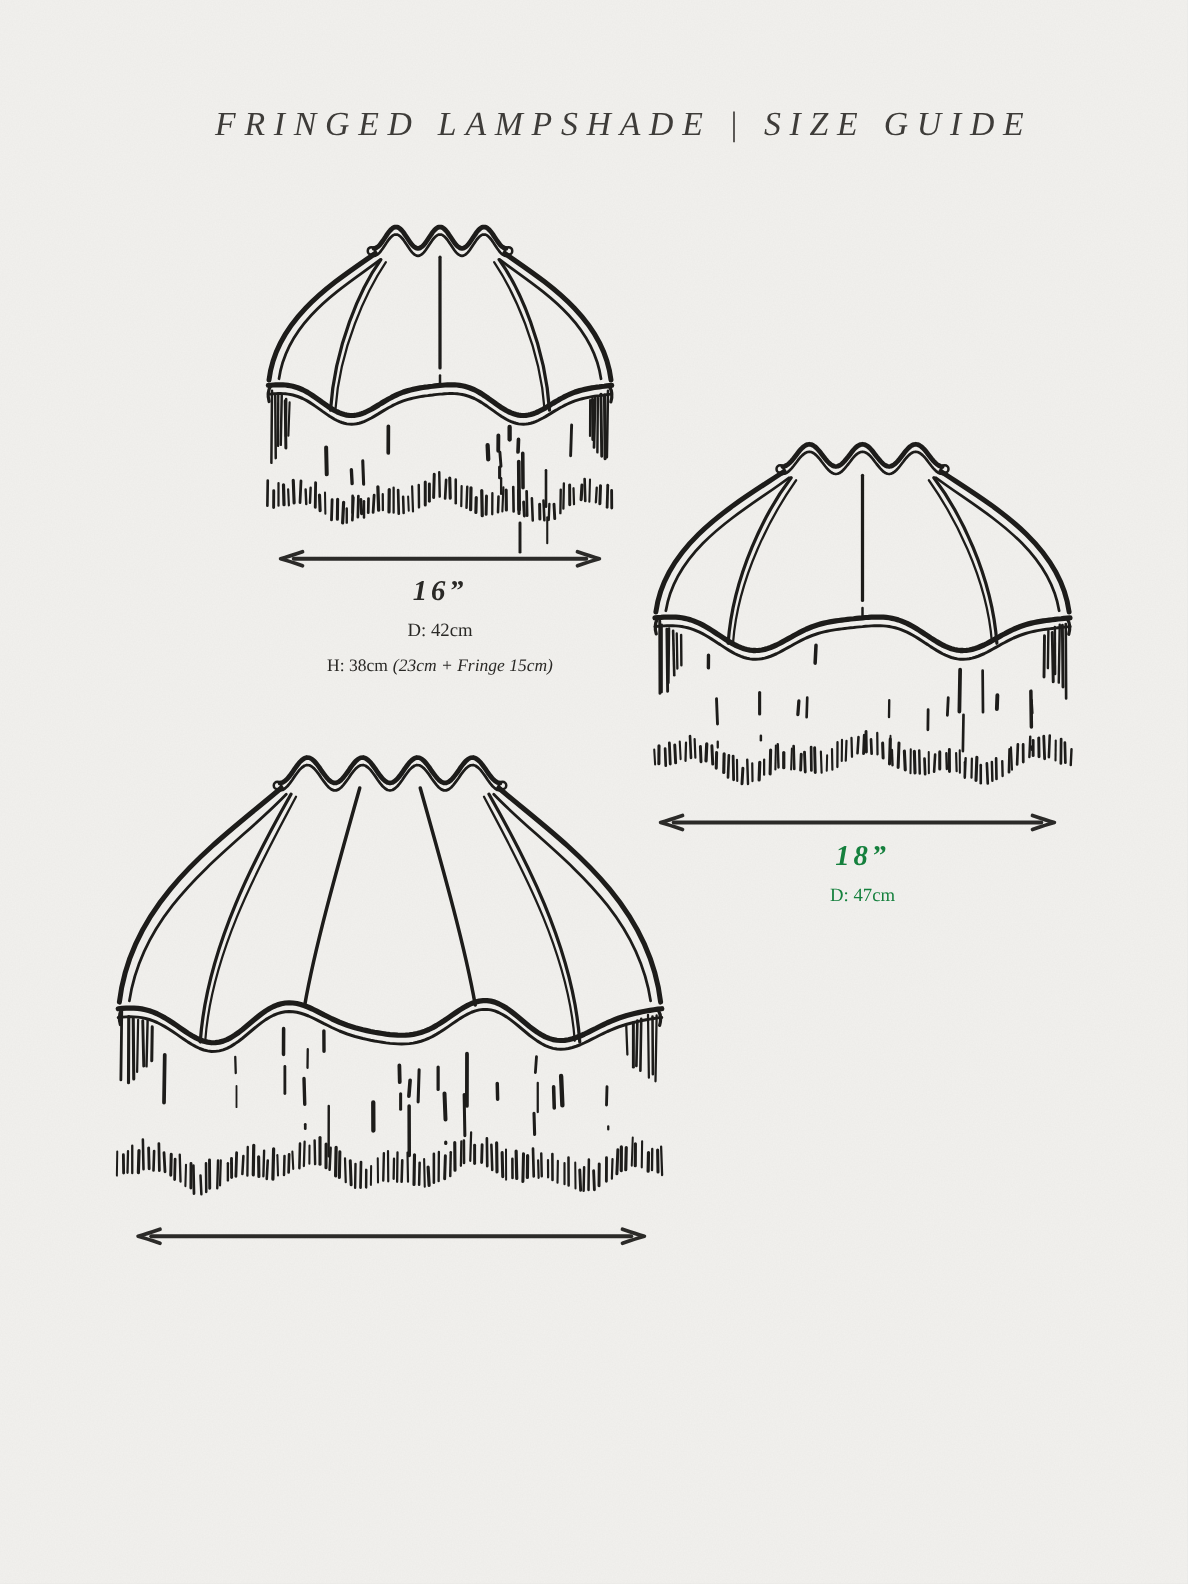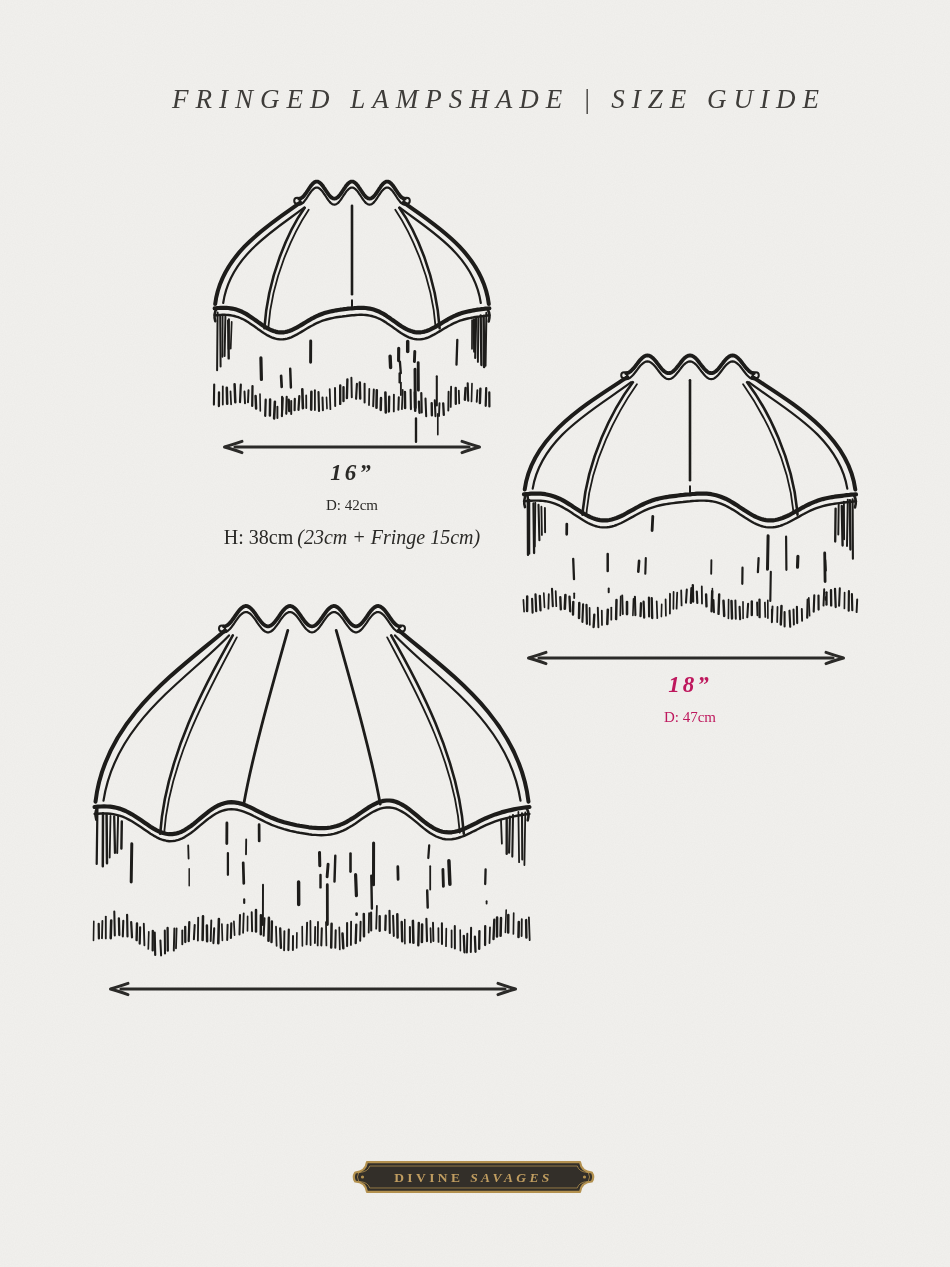--- a/index.html
+++ b/index.html
@@ -15,21 +15,21 @@
   .arrow{height:16px;}
   #arrow0{left:221px;top:439px;width:262px;}
   #arrow1{left:525px;top:650px;width:322px;}
   #arrow2{left:107px;top:981px;width:412px;}
   .meas{position:absolute;text-align:center;color:#2a2926;}
   #m0{left:213px;top:460px;width:278px;}
   #m1{left:522px;top:672px;width:336px;}
   #m2{left:92px;top:1004px;width:440px;}
   .size-label{font-size:23px;font-style:italic;font-weight:700;letter-spacing:3px;margin-bottom:11px;}
   .d-label{font-size:15px;margin-bottom:12px;}
-  .h-label{font-size:20px;}
+  .h-label{font-size:14px;}
   .h-note{margin-left:4px;}
   .h-note[data-style="italic"]{font-style:italic;}
   .badge{position:absolute;left:352px;top:1160px;width:243px;height:34px;}
   #plaque{left:0;top:0;width:243px;height:34px;}
   .badge-text{position:absolute;left:0;top:0;width:243px;height:34px;line-height:35px;
               text-align:center;font-size:13.5px;font-weight:700;letter-spacing:3.4px;color:#c09d60;}
   .badge-text .b2{font-style:italic;}
 </style>
 </head>
 <body>
@@ -310,21 +310,21 @@
       <path d="M225.1,34.2 C245.3,60.8 271.5,111.7 275.5,166.6" stroke="#1d1c1a" stroke-width="2.6" stroke-linecap="round" stroke-linejoin="round" fill="none"></path>
       <path d="M221.1,36.2 C240.3,63.4 267.5,113.0 271.5,165.6" stroke="#1d1c1a" stroke-width="1.8" stroke-linecap="round" stroke-linejoin="round" fill="none"></path>
       <path d="M168.0,32.2L168.0,132.3" stroke="#1d1c1a" stroke-width="2.60" stroke-linecap="round" stroke-linejoin="round" fill="none"></path>
       <path d="M168.0,138.3L168.0,144.3" stroke="#1d1c1a" stroke-width="2.00" stroke-linecap="round" stroke-linejoin="round" fill="none"></path>
     </svg>
   <svg id="arrow1" class="arrow" viewBox="0 0 322 16">
       <path d="M14,8 L308,8" stroke="#2b2a28" stroke-width="3.2" fill="none" stroke-linecap="round" stroke-linejoin="round"></path>
       <path d="M21,2.4 Q10,6.2 3.5,8 Q10,9.8 21,13.6" stroke="#2b2a28" stroke-width="3" fill="none" stroke-linecap="round" stroke-linejoin="round"></path>
       <path d="M301,2.4 Q312,6.2 318.5,8 Q312,9.8 301,13.6" stroke="#2b2a28" stroke-width="3" fill="none" stroke-linecap="round" stroke-linejoin="round"></path>
     </svg>
-  <div class="meas" id="m1" style="color: #be185d;">
+  <div class="meas" id="m1" style="color: #15803d;">
     <div class="size-label">18”</div>
     <div class="d-label">D: 47cm</div>
   </div>
 
   <svg id="shade2" viewBox="0 0 440 364">
       <path d="M1.8,323.2L1.5,342.5" stroke="#1d1c1a" stroke-width="1.60" stroke-linecap="round" stroke-linejoin="round" fill="none"></path>
       <path d="M6.7,325.8L6.9,340.4" stroke="#1d1c1a" stroke-width="2.27" stroke-linecap="round" stroke-linejoin="round" fill="none"></path>
       <path d="M10.4,323.0L10.0,340.2" stroke="#1d1c1a" stroke-width="1.85" stroke-linecap="round" stroke-linejoin="round" fill="none"></path>
       <path d="M13.8,318.6L13.8,340.4" stroke="#1d1c1a" stroke-width="1.87" stroke-linecap="round" stroke-linejoin="round" fill="none"></path>
       <path d="M19.2,322.5L18.7,340.1" stroke="#1d1c1a" stroke-width="2.57" stroke-linecap="round" stroke-linejoin="round" fill="none"></path>
@@ -490,23 +490,14 @@
       <path d="M295.2,39.4 C320.6,87.6 362.5,160.7 367.8,234.6" stroke="#1d1c1a" stroke-width="1.8" stroke-linecap="round" stroke-linejoin="round" fill="none"></path>
       <path d="M195.8,32.4 C176.0,102.6 159.8,160.7 151.8,206.0" stroke="#1d1c1a" stroke-width="2.8" stroke-linecap="round" stroke-linejoin="round" fill="none"></path>
       <path d="M244.2,32.4 C264.0,102.6 280.2,160.7 288.2,206.0" stroke="#1d1c1a" stroke-width="2.8" stroke-linecap="round" stroke-linejoin="round" fill="none"></path>
     </svg>
   <svg id="arrow2" class="arrow" viewBox="0 0 412 16">
       <path d="M14,8 L398,8" stroke="#2b2a28" stroke-width="3.2" fill="none" stroke-linecap="round" stroke-linejoin="round"></path>
       <path d="M21,2.4 Q10,6.2 3.5,8 Q10,9.8 21,13.6" stroke="#2b2a28" stroke-width="3" fill="none" stroke-linecap="round" stroke-linejoin="round"></path>
       <path d="M391,2.4 Q402,6.2 408.5,8 Q402,9.8 391,13.6" stroke="#2b2a28" stroke-width="3" fill="none" stroke-linecap="round" stroke-linejoin="round"></path>
     </svg>
 
-  <div class="badge">
-    <svg id="plaque" viewBox="0 0 243 34">
-        <path d="M15,2.2 L228,2.2 Q229.5,12 239.8,12.5 Q242.60000000000002,17 239.8,21.5 Q229.5,22 228,31.8 L15,31.8 Q13.5,22 3.2,21.5 Q0.40000000000000036,17 3.2,12.5 Q13.5,12 15,2.2 Z" fill="#332f29" stroke="#b3914f" stroke-width="2.2" stroke-linejoin="round"></path>
-        <path d="M17.7,6.025 L225.3,6.025 Q226.8,12 236.2,12.5 Q239,17 236.2,21.5 Q226.8,22 225.3,27.975 L17.7,27.975 Q16.2,22 6.800000000000001,21.5 Q4.000000000000001,17 6.800000000000001,12.5 Q16.2,12 17.7,6.025 Z" fill="none" stroke="#b3914f" stroke-width="1" opacity="0.75"></path>
-        <circle cx="10.5" cy="17" r="1.6" fill="#b3914f"></circle>
-        <circle cx="232.5" cy="17" r="1.6" fill="#b3914f"></circle>
-      </svg>
-    <div class="badge-text" style="color: rgb(192, 157, 96);"><span class="b1">DIVINE</span> <span class="b2">SAVAGES</span></div>
-  </div>
 
 </div>
 
 </body></html>

